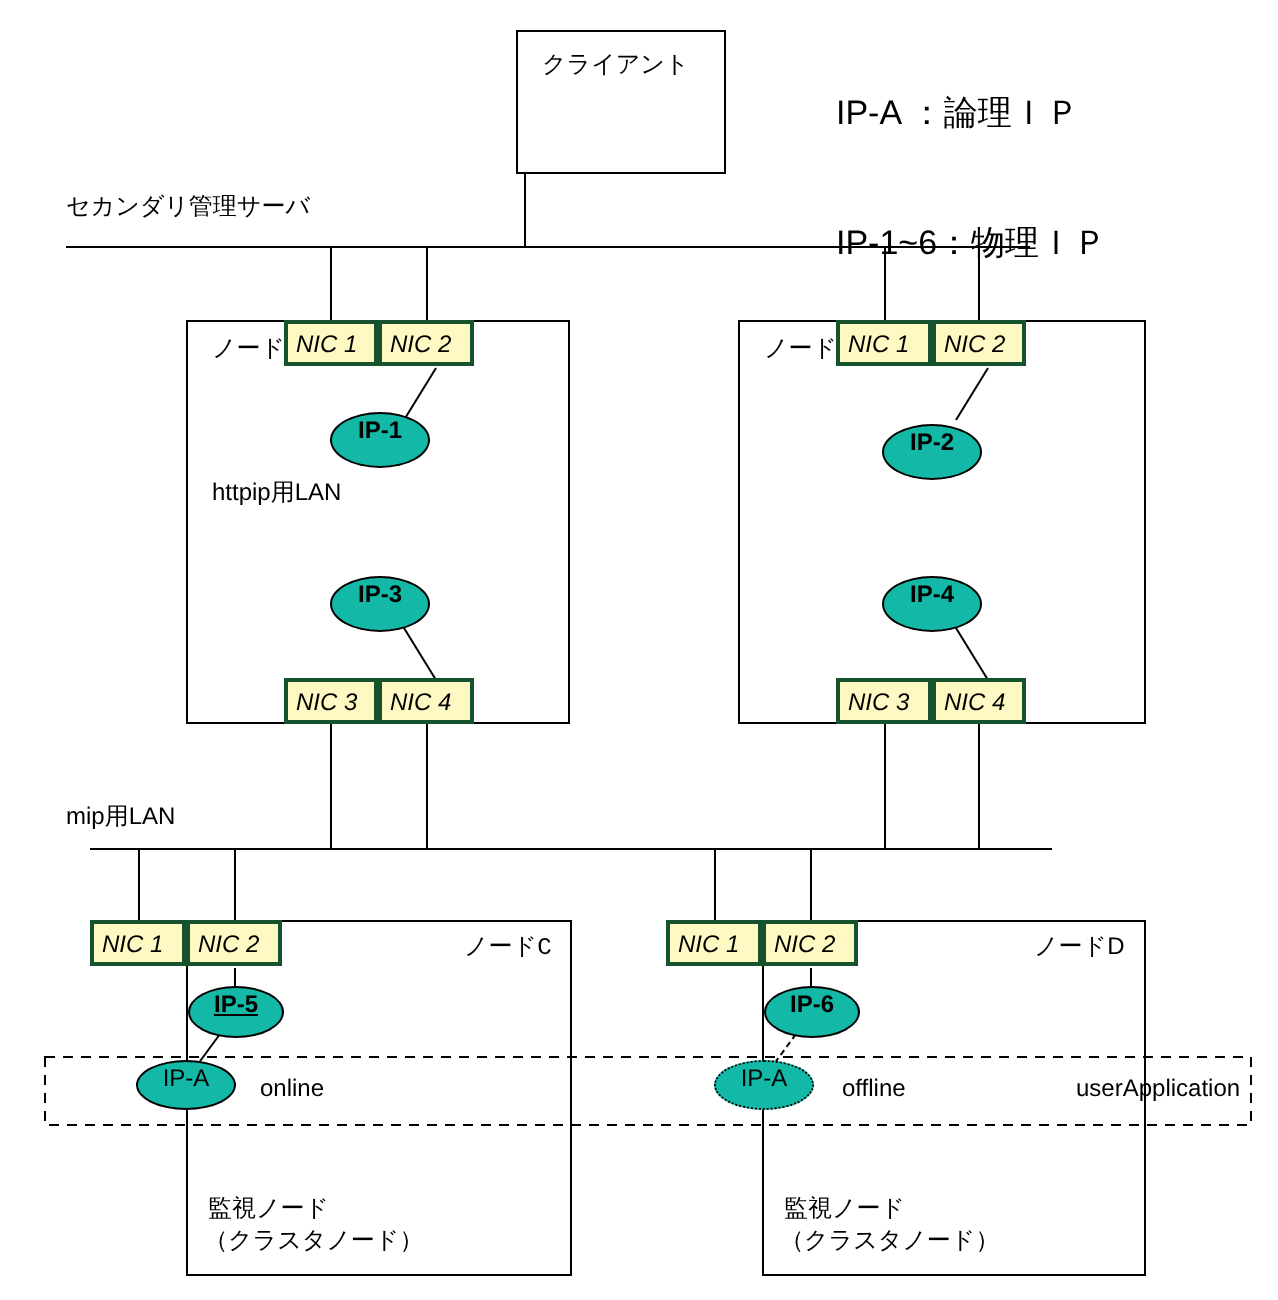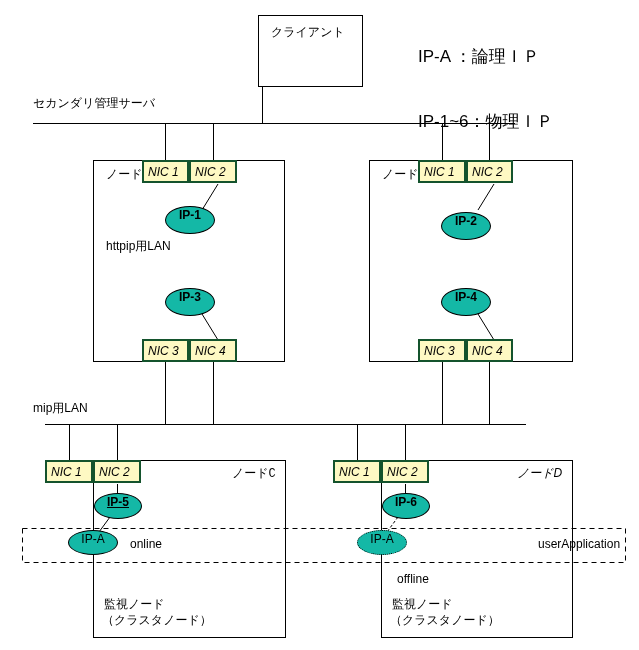--- a/index.html
+++ b/index.html
@@ -104,25 +104,25 @@
     <div class="label in-node" style="left:10px; top:135px;">監視ノード</div>
     <div class="label in-node" style="left:8px; top:151px;">（クラスタノード）</div>
   </div>
   <div class="nic" style="left:45px; top:460px; width:48px; height:23px;">NIC 1</div>
   <div class="nic" style="left:93px; top:460px; width:48px; height:23px;">NIC 2</div>
   <div class="ellipse" style="left:94px; top:493px; width:48px; height:26px;text-decoration:underline;">IP-5</div>
   <div class="ellipse logical" style="left:68px; top:530px; width:50px; height:25px;">IP-A</div>
   <div class="label" style="left:130px; top:537px;">online</div>
 
   <div class="box" style="left:333px; top:460px; width:192px; height:178px;">
-    <div class="label in-node" style="left:135px; top:4px;font-style:italic;">ノードD</div>
+    <div class="label in-node" style="left:135px; top:4px;">ノードD</div>
     <div class="label in-node" style="left:10px; top:135px;">監視ノード</div>
     <div class="label in-node" style="left:8px; top:151px;">（クラスタノード）</div>
   </div>
   <div class="nic" style="left:333px; top:460px; width:48px; height:23px;">NIC 1</div>
   <div class="nic" style="left:381px; top:460px; width:48px; height:23px;">NIC 2</div>
   <div class="ellipse" style="left:382px; top:493px; width:48px; height:26px;">IP-6</div>
   <div class="ellipse logical dotted" style="left:357px; top:530px; width:50px; height:25px;">IP-A</div>
-  <div class="label" style="left:397px; top:537px;margin-top:35px;">offline</div>
+  <div class="label" style="left:421px; top:537px;">offline</div>
 
   <div class="label" style="left:538px; top:537px;">userApplication</div>
 
 </div>
 
 </body></html>

